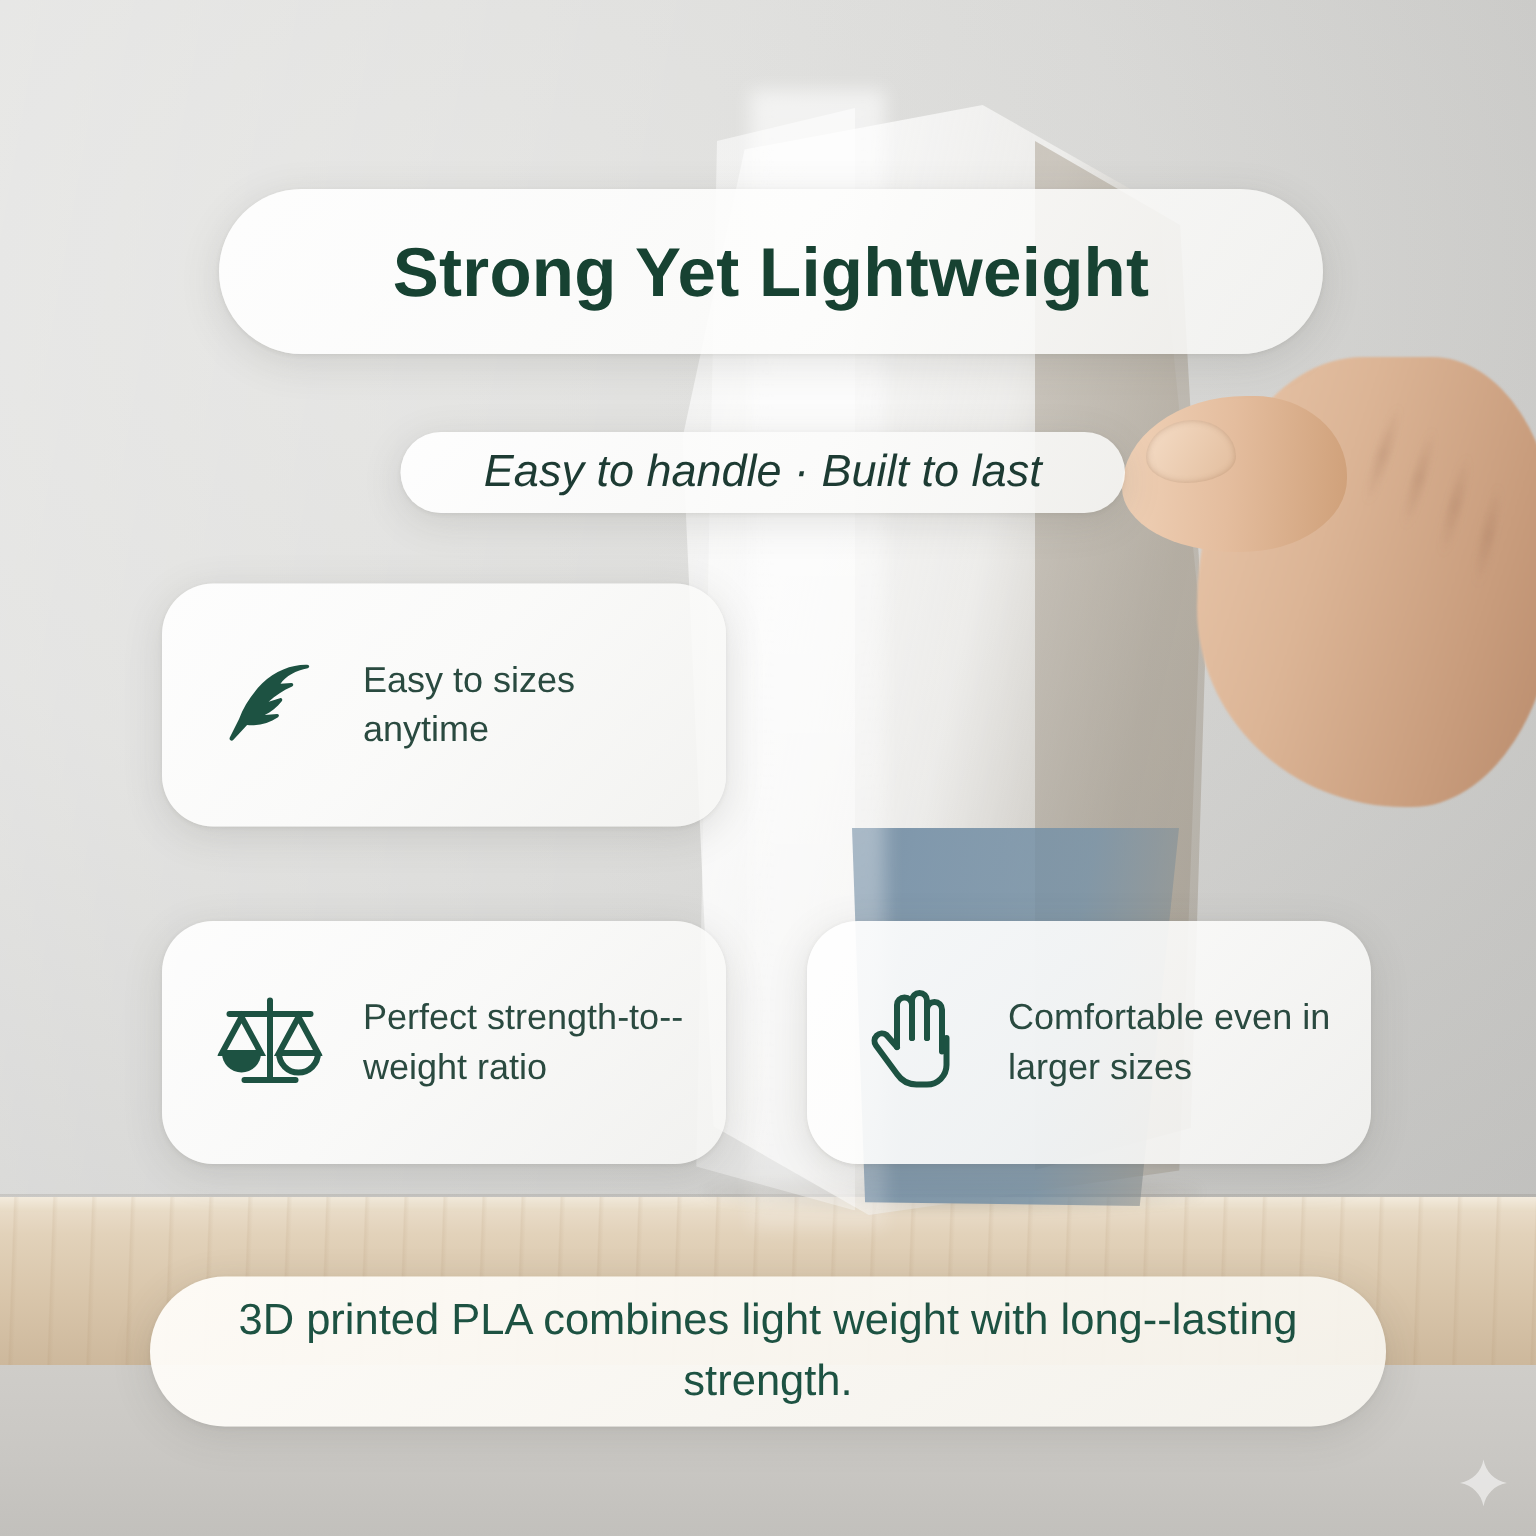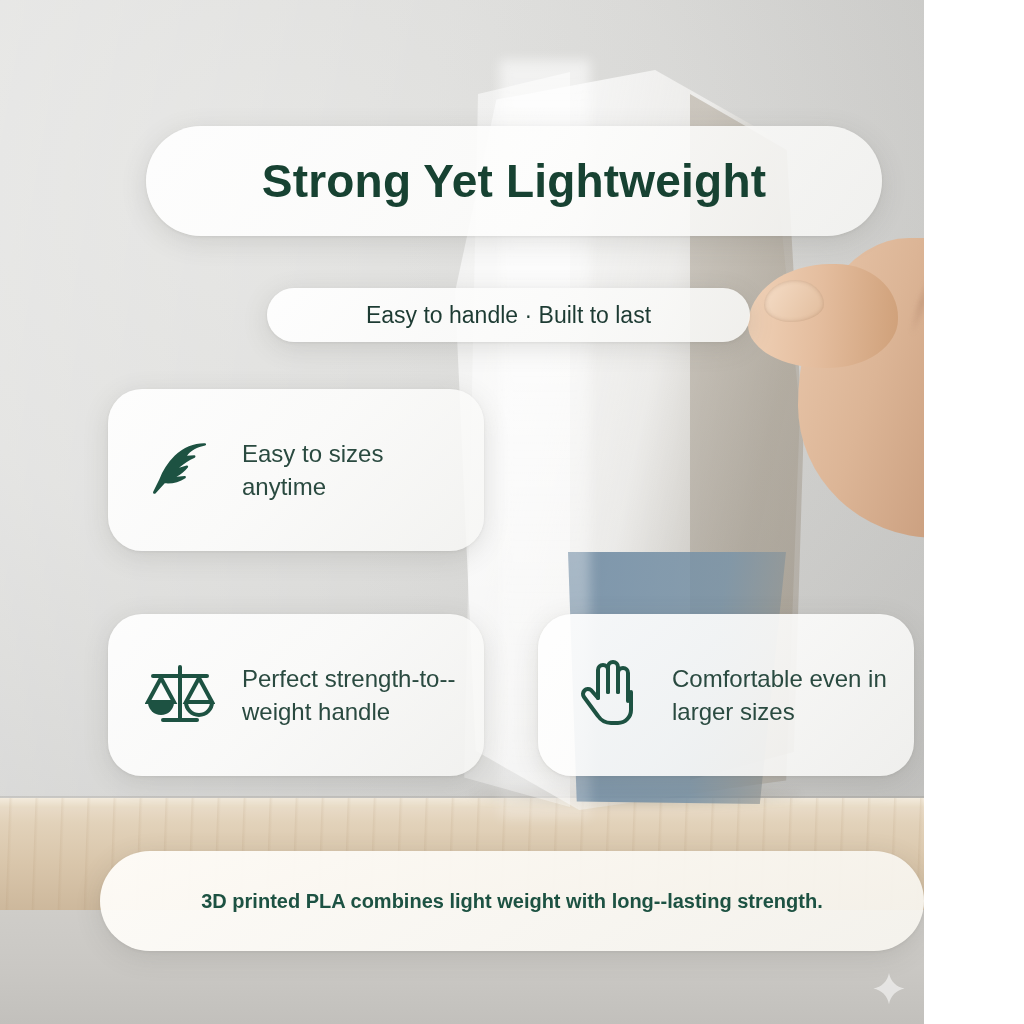--- a/index.html
+++ b/index.html
@@ -6,21 +6,21 @@
 
   html, body {
     width: 1024px;
     height: 1024px;
     overflow: hidden;
     font-family: "Liberation Sans", sans-serif;
   }
 
   #stage {
     position: relative;
-    width: 924px;
+    width: 1024px;
     height: 1024px;
     background: #0c4a6e;
     overflow: hidden;
   }
 
   
   .bg-wall {
     position: absolute;
     inset: 0;
     background:
@@ -178,23 +178,24 @@
   }
 
   #subtitle-card {
     left: 267px; top: 288px;
     width: 483px; height: 54px;
     border-radius: 27px;
     display: flex; align-items: center; justify-content: center;
     background: linear-gradient(135deg, rgba(255,255,255,0.95), rgba(247,247,245,0.88));
   }
   #subtitle-text {
-    font-size: 23px;
+    font-size: 30px;
     color: #1d3b33;
     white-space: nowrap;
+    font-style: italic;
   }
 
   .feature-card {
     width: 376px;
     height: 162px;
     border-radius: 34px;
     display: flex;
     align-items: center;
     padding-left: 36px;
     gap: 26px;
@@ -219,25 +220,24 @@
 
   #footer-card {
     left: 100px; top: 851px;
     width: 824px; height: 100px;
     border-radius: 50px;
     display: flex; align-items: center; justify-content: center;
     text-align: center;
     background: linear-gradient(135deg, rgba(255,253,249,0.95), rgba(248,246,240,0.90));
   }
   #footer-text {
-    font-size: 20px;
+    font-size: 29px;
     line-height: 1.42;
     color: #1d5242;
     padding: 0 44px;
-    font-weight: bold;
   }
 
   
   #sparkle {
     position: absolute;
     right: 18px; bottom: 18px;
     width: 34px; height: 34px;
     opacity: 0.55;
     color: #ffffff;
   }
@@ -300,21 +300,21 @@
           <line x1="8" y1="14" x2="62" y2="14"></line>
           <line x1="18" y1="58" x2="52" y2="58"></line>
         </g>
         <path fill="currentColor" d="M16 16 L2 40a14 14 0 0 0 28 0L16 16z" opacity="0"></path>
         <path fill="none" stroke="currentColor" stroke-width="4" d="M16 16 L3 40h26L16 16z"></path>
         <path fill="currentColor" d="M3 40h26a13 13 0 0 1-26 0z"></path>
         <path fill="none" stroke="currentColor" stroke-width="4" d="M54 16 L41 40h26L54 16z"></path>
         <path fill="none" stroke="currentColor" stroke-width="4" d="M41 40a13 13 0 0 0 26 0"></path>
       </svg>
     </span>
-    <span class="feature-text">Perfect strength-to--weight handle</span>
+    <span class="feature-text">Perfect strength-to--weight ratio</span>
   </div>
 
   <div class="glass feature-card" id="card-3">
     <span class="feature-icon">
       <svg width="66" height="70" viewBox="0 0 64 70" aria-hidden="true">
         <g fill="none" stroke="currentColor" stroke-width="4" stroke-linecap="round" stroke-linejoin="round">
           <path d="M20 38V10a5 5 0 0 1 10 0v22"></path>
           <path d="M30 32V7a5 5 0 0 1 10 0v25"></path>
           <path d="M40 32V13a5 5 0 0 1 10 0v28"></path>
           <path d="M20 38 13 30a5 5 0 0 0-7 7l14 19a16 16 0 0 0 13 7h7a13 13 0 0 0 13-13V32"></path>

